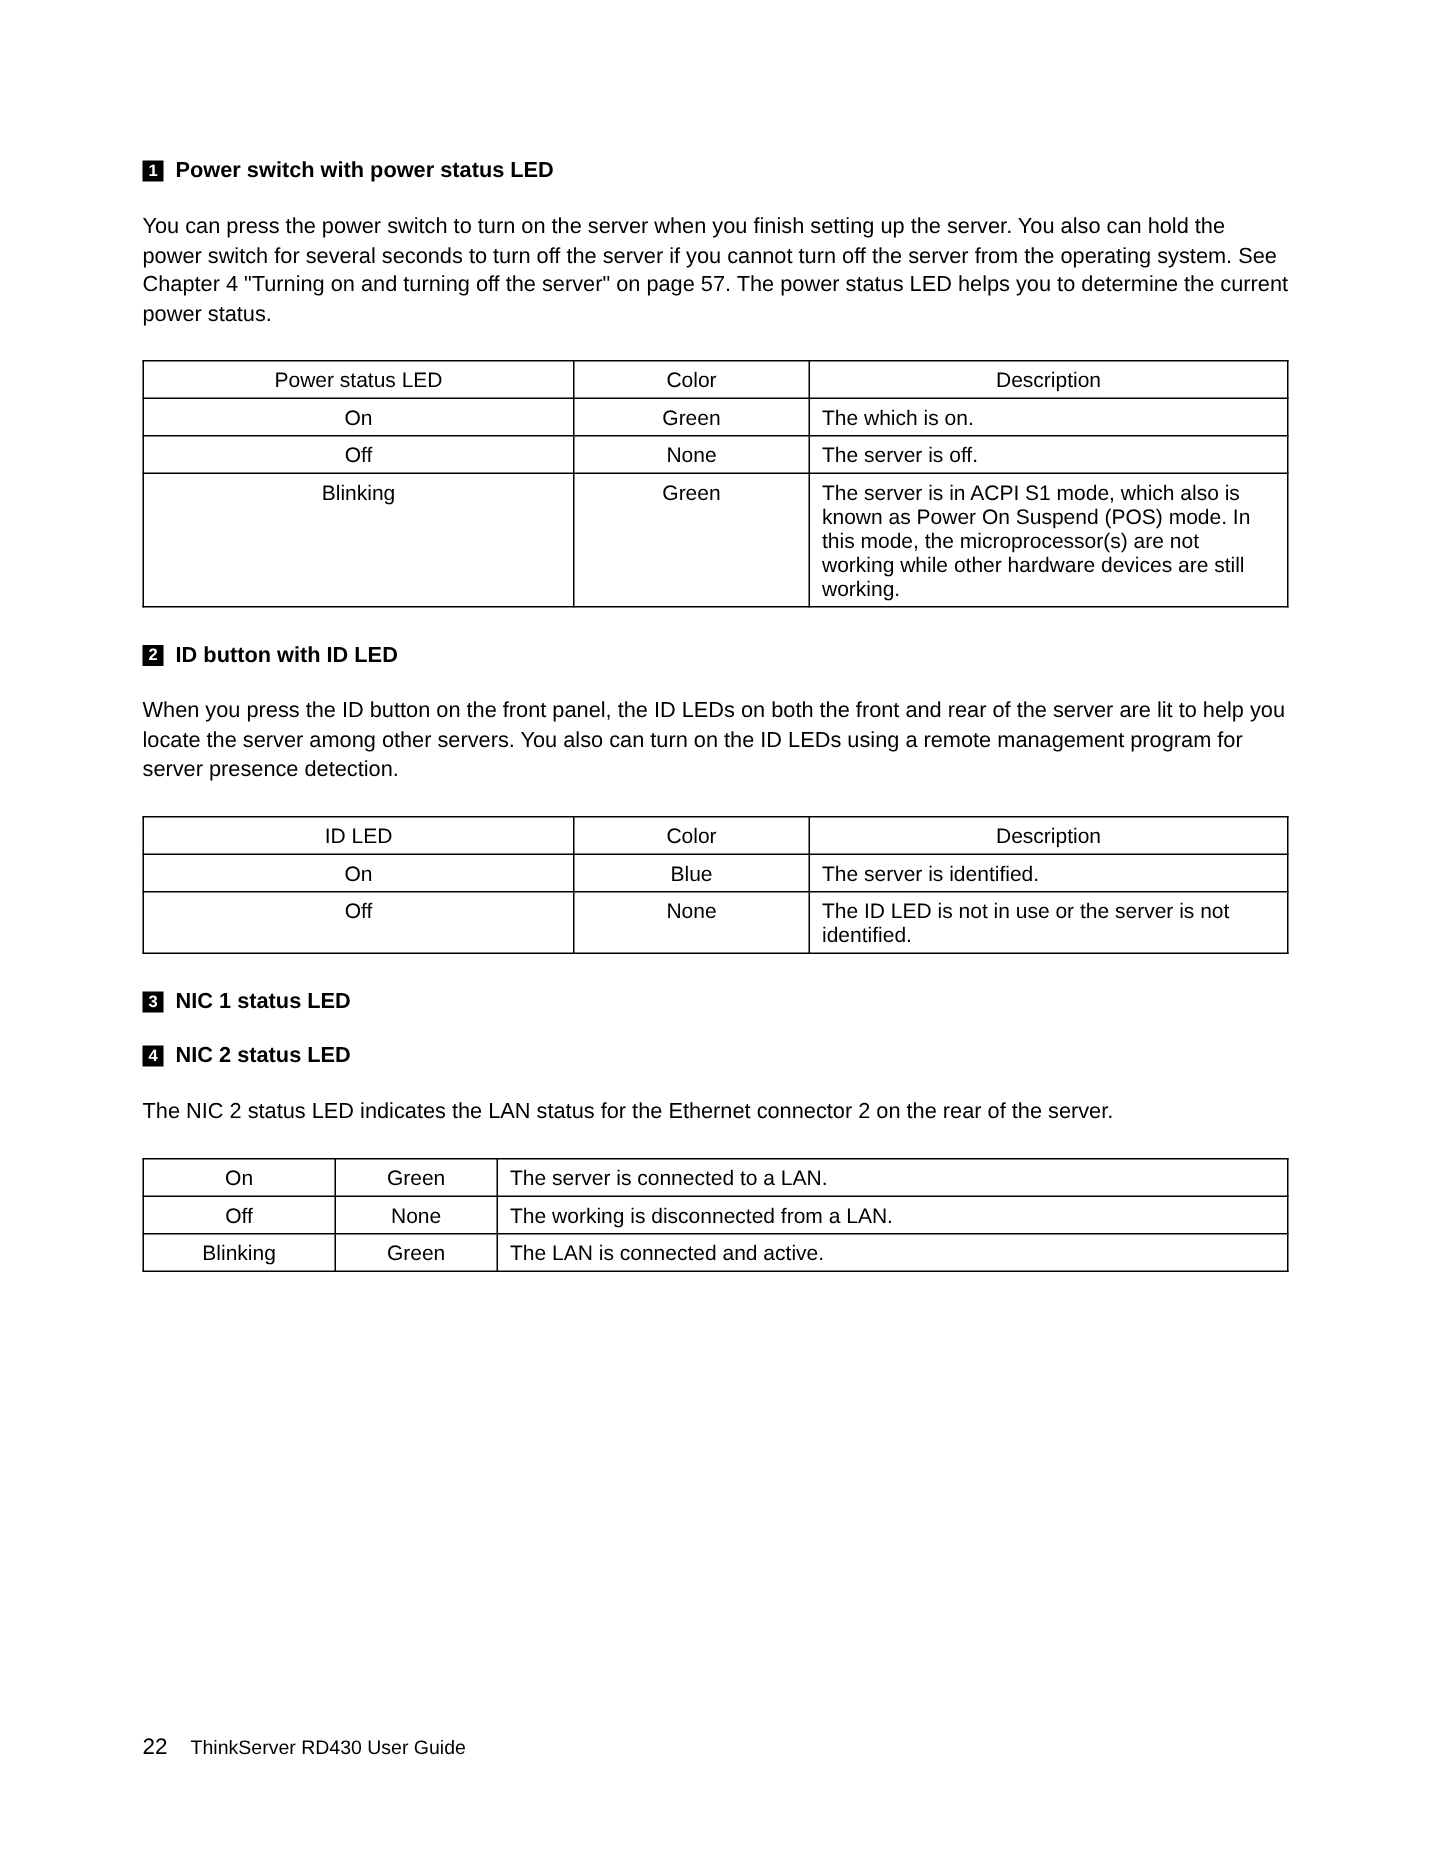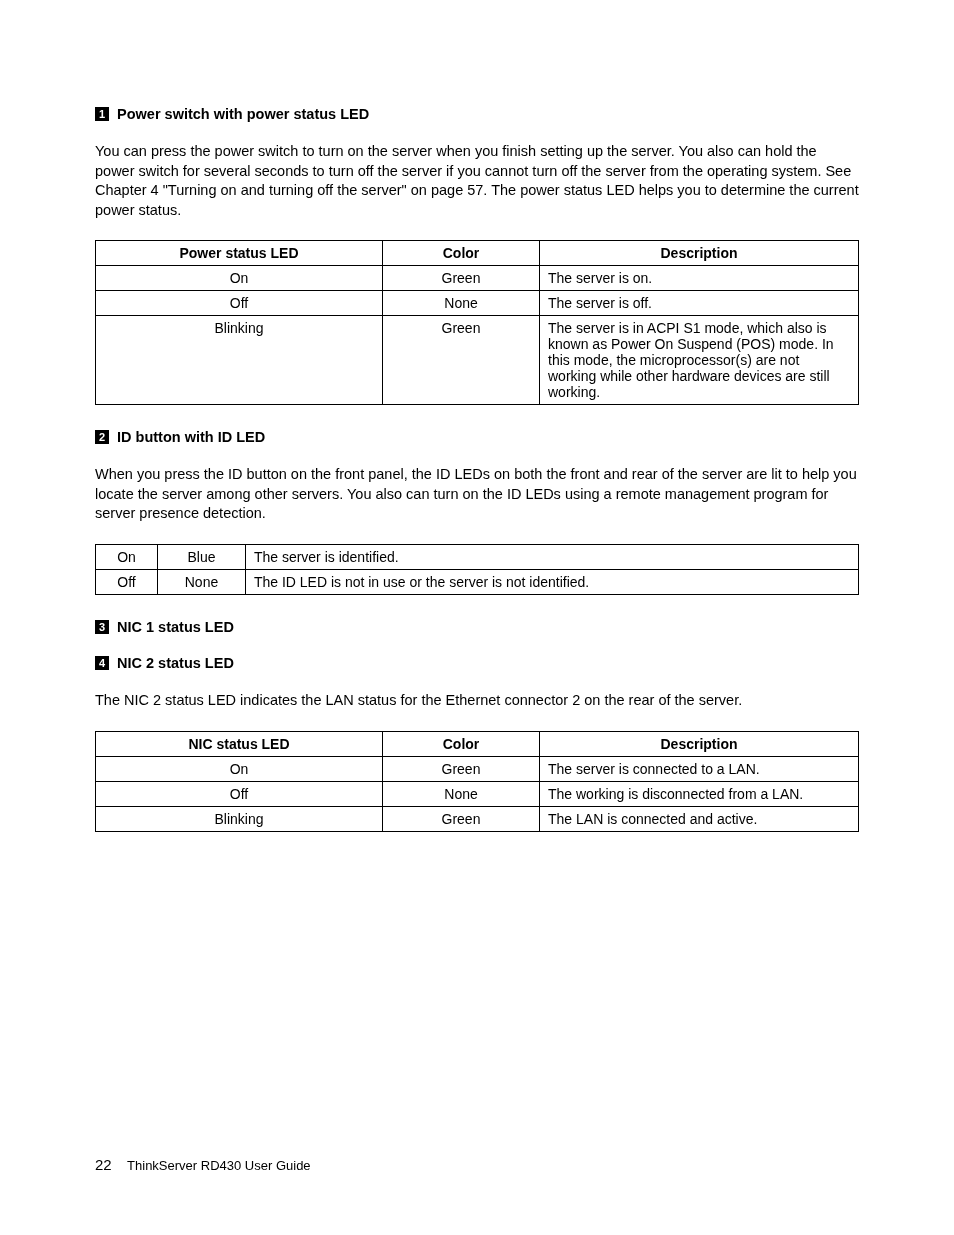--- a/index.html
+++ b/index.html
@@ -43,21 +43,21 @@
     width: 100%;
     margin-bottom: 24px;
     font-size: 14px;
   }
   th, td {
     border: 1px solid #000;
     padding: 4px 8px;
     vertical-align: top;
   }
   th {
-    font-weight: bold;
+    font-weight: normal;
     text-align: center;
   }
   .col-led { width: 270px; text-align: center; }
   .col-color { width: 140px; text-align: center; }
   .col-desc { text-align: center; }
   td.center { text-align: center; }
   td.left { text-align: left; }
   .footer {
     position: absolute;
     left: 95px;
@@ -83,21 +83,21 @@
   <table>
     <tbody>
         <tr>
       <th class="col-led">Power status LED</th>
       <th class="col-color">Color</th>
       <th class="col-desc">Description</th>
     </tr>
     <tr>
       <td class="center">On</td>
       <td class="center">Green</td>
-      <td class="left">The server is on.</td>
+      <td class="left">The which is on.</td>
     </tr>
     <tr>
       <td class="center">Off</td>
       <td class="center">None</td>
       <td class="left">The server is off.</td>
     </tr>
     <tr>
       <td class="center">Blinking</td>
       <td class="center">Green</td>
       <td class="left">The server is in ACPI S1 mode, which also is known as Power On Suspend (POS) mode. In this mode, the microprocessor(s) are not working while other hardware devices are still working.</td>
@@ -105,20 +105,25 @@
   </tbody>
     </table>
 
   <div class="heading">
     <span class="num-box">2</span>
     <span>ID button with ID LED</span>
   </div>
   <p class="para">When you press the ID button on the front panel, the ID LEDs on both the front and rear of the server are lit to help you locate the server among other servers. You also can turn on the ID LEDs using a remote management program for server presence detection.</p>
   <table>
     <tbody>
+        <tr>
+      <th class="col-led">ID LED</th>
+      <th class="col-color">Color</th>
+      <th class="col-desc">Description</th>
+    </tr>
     <tr>
       <td class="center">On</td>
       <td class="center">Blue</td>
       <td class="left">The server is identified.</td>
     </tr>
     <tr>
       <td class="center">Off</td>
       <td class="center">None</td>
       <td class="left">The ID LED is not in use or the server is not identified.</td>
     </tr>
@@ -130,25 +135,20 @@
     <span>NIC 1 status LED</span>
   </div>
 
   <div class="heading">
     <span class="num-box">4</span>
     <span>NIC 2 status LED</span>
   </div>
   <p class="para">The NIC 2 status LED indicates the LAN status for the Ethernet connector 2 on the rear of the server.</p>
   <table>
     <tbody>
-        <tr>
-      <th class="col-led">NIC status LED</th>
-      <th class="col-color">Color</th>
-      <th class="col-desc">Description</th>
-    </tr>
     <tr>
       <td class="center">On</td>
       <td class="center">Green</td>
       <td class="left">The server is connected to a LAN.</td>
     </tr>
     <tr>
       <td class="center">Off</td>
       <td class="center">None</td>
       <td class="left">The working is disconnected from a LAN.</td>
     </tr>

